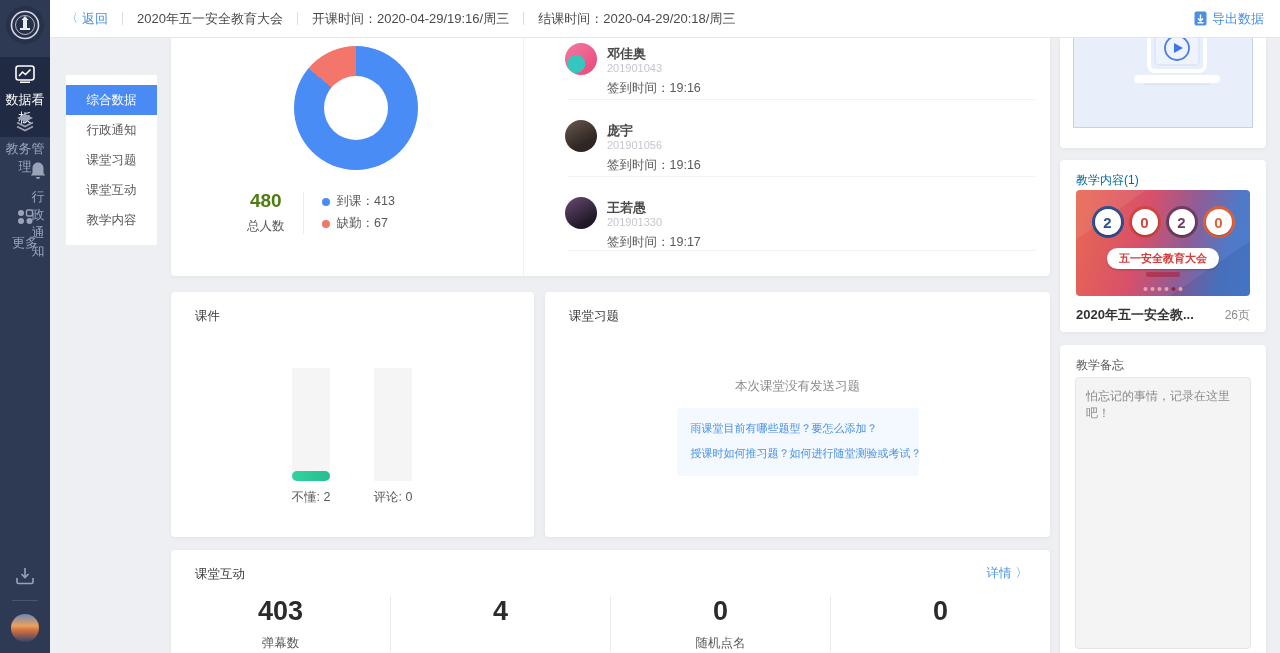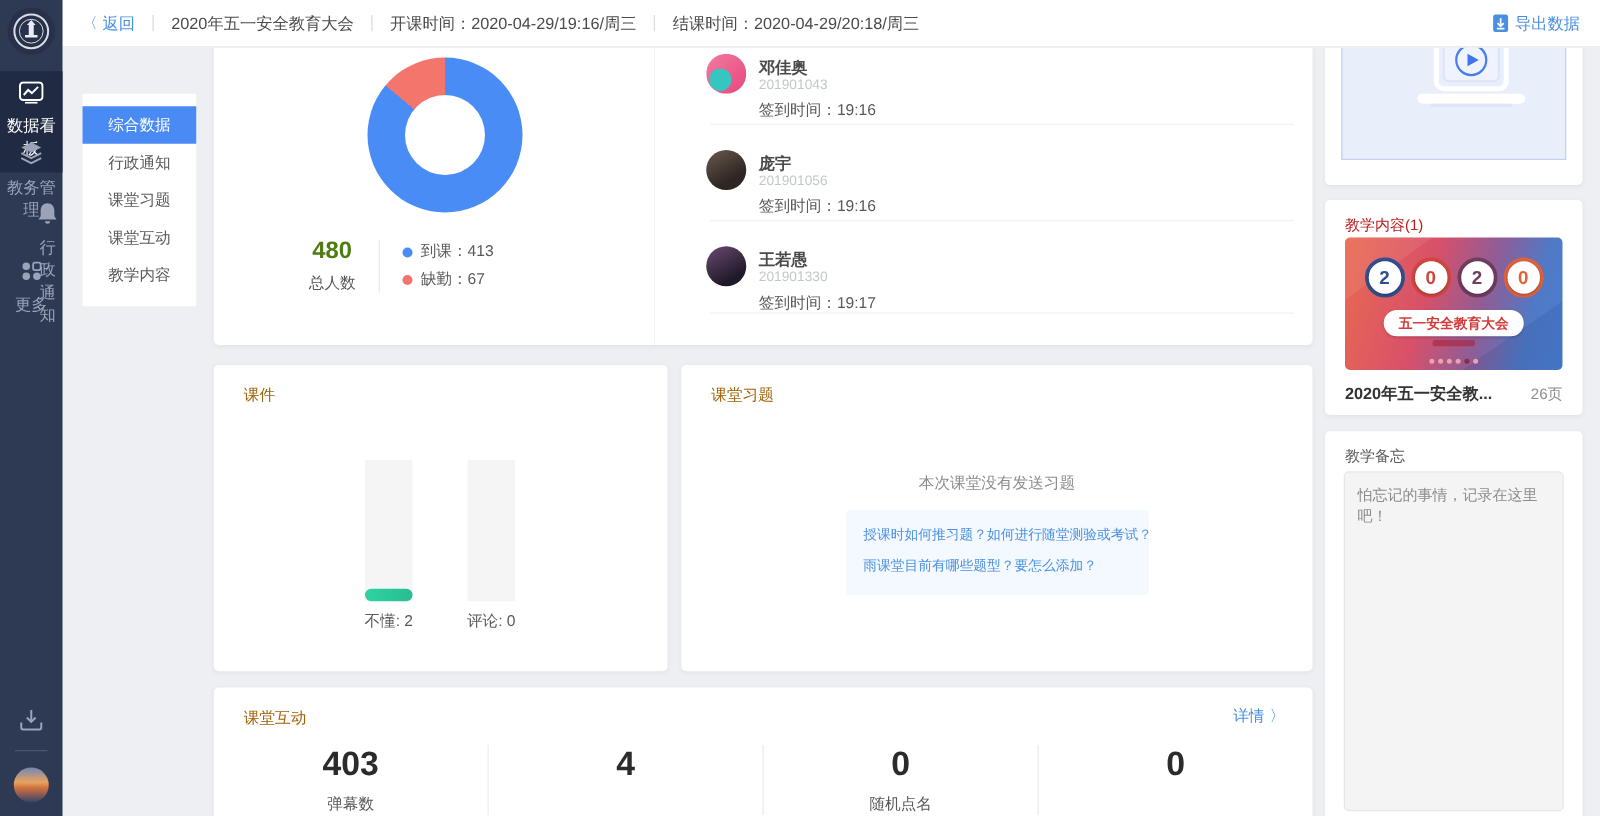--- a/index.html
+++ b/index.html
@@ -25,21 +25,21 @@
   .hdiv { width:1px; height:13px; background:#dcdcdc; margin:0 14px; }
   .crumb { color:#4a4a4a; font-size:13px; }
   .topbar-right { margin-left:auto; display:flex; align-items:center; gap:5px; color:#4a90e2; font-size:13px; cursor:pointer; }
 
   
   .submenu { position:absolute; left:66px; top:75px; width:91px; background:#fff; padding:10px 0; z-index:10; }
   .submenu-item { height:30px; line-height:30px; text-align:center; font-size:12.5px; color:#595959; cursor:pointer; }
   .submenu-item.selected { background:#4a8af4; color:#fff; }
 
   .card { position:absolute; background:#fff; border-radius:4px; box-shadow:0 1px 4px rgba(0,0,0,0.05); }
-  .card-title { position:absolute; left:24px; top:16px; font-size:12.5px; color:#a16207; }
+  .card-title { position:absolute; left:24px; top:16px; font-size:12.5px; color:#404040; }
 
   
   .att-card { left:171px; top:38px; width:879px; height:238px; border-radius:0 0 4px 4px; }
   .donut { position:absolute; left:123px; top:8px; width:124px; height:124px; border-radius:50%; }
   .donut-hole { position:absolute; left:153px; top:38px; width:64px; height:64px; border-radius:50%; background:#fff; }
   .att-stats { position:absolute; left:76px; top:150px; display:flex; align-items:center; gap:18px; }
   .att-total { text-align:center; }
   .att-total .num { font-size:19px; font-weight:bold; color:#4d7c0f; }
   .att-total .lbl { font-size:12.5px; color:#595959; margin-top:6px; }
   .att-vline { width:1px; height:42px; background:#ececec; }
@@ -78,21 +78,21 @@
   .int-cell + .int-cell { border-left:1px solid #ebebeb; }
   .int-num { font-size:27px; font-weight:bold; color:#2b2b2b; }
   .int-lbl { font-size:12.5px; color:#595959; margin-top:8px; }
 
   
   .vid-card { left:1060px; top:38px; width:206px; height:110px; border-radius:0 0 4px 4px; overflow:hidden; }
   .vid-panel { position:absolute; left:13px; top:-22px; width:180px; height:112px; background:#e9eefb; border:1px solid #c3d2ef; }
   .laptop { position:absolute; left:48px; top:6px; }
 
   .ct-card { left:1060px; top:160px; width:206px; height:172px; }
-  .ct-title { position:absolute; left:16px; top:12px; font-size:12px; color:#b91c1c;text-align:right; }
+  .ct-title { position:absolute; left:16px; top:12px; font-size:12px; color:#0369a1;text-align:right; }
   .thumb { position:absolute; left:16px; top:30px; width:174px; height:106px; border-radius:4px; overflow:hidden;
     background:linear-gradient(105deg,#e96a50 0%,#d8506a 38%,#8f5d96 62%,#5079c6 82%,#4a7fd2 100%); }
   .thumb-tri1 { position:absolute; left:0; top:0; width:70px; height:50px; background:rgba(255,255,255,0.08); clip-path:polygon(0 0,100% 0,0 100%); }
   .thumb-tri2 { position:absolute; right:0; bottom:0; width:80px; height:55px; background:rgba(0,30,90,0.10); clip-path:polygon(100% 0,100% 100%,0 100%); }
   .digits { position:absolute; left:0; top:16px; width:100%; display:flex; justify-content:center; gap:5px; }
   .digit-ring { width:32px; height:32px; border-radius:50%; border:3px solid; display:flex; align-items:center; justify-content:center; background:transparent; }
   .digit { width:26px; height:26px; border-radius:50%; background:#fff; font-size:15px; font-weight:bold; display:flex; align-items:center; justify-content:center; box-shadow:0 1px 2px rgba(0,0,0,0.25); }
   .banner { position:absolute; left:50%; transform:translateX(-50%); top:58px; background:#fff; border-radius:11px; padding:3px 12px; font-size:11px; font-weight:bold; color:#d43c3c; white-space:nowrap; box-shadow:0 1px 2px rgba(0,0,0,0.2); }
   .thumb-sub { position:absolute; left:50%; transform:translateX(-50%); top:82px; width:34px; height:5px; border-radius:2px; background:rgba(170,30,50,0.55); }
   .thumb-dots { position:absolute; left:50%; transform:translateX(-50%); bottom:5px; display:flex; gap:3px; }
@@ -256,22 +256,22 @@
       <div class="bar-fill" style="height: 0px; background: linear-gradient(90deg, rgb(47, 211, 162), rgb(39, 189, 144));"></div>
     </div>
     <div class="bar-label" style="left:90px;">不懂: 2</div>
     <div class="bar-label" style="left:172px;">评论: 0</div>
   </div>
 
   <div class="card ex-card">
     <div class="card-title">课堂习题</div>
     <div class="ex-empty">本次课堂没有发送习题</div>
     <div class="tip-box">
+      <a class="tip-link">雨课堂目前有哪些题型？要怎么添加？</a>
       <a class="tip-link">授课时如何推习题？如何进行随堂测验或考试？</a>
-      <a class="tip-link">雨课堂目前有哪些题型？要怎么添加？</a>
     </div>
   </div>
 
   <div class="card int-card">
     <div class="card-title">课堂互动</div>
     <div class="int-detail">
       <span>详情</span>
       <span>〉</span>
     </div>
     <div class="int-stats">

